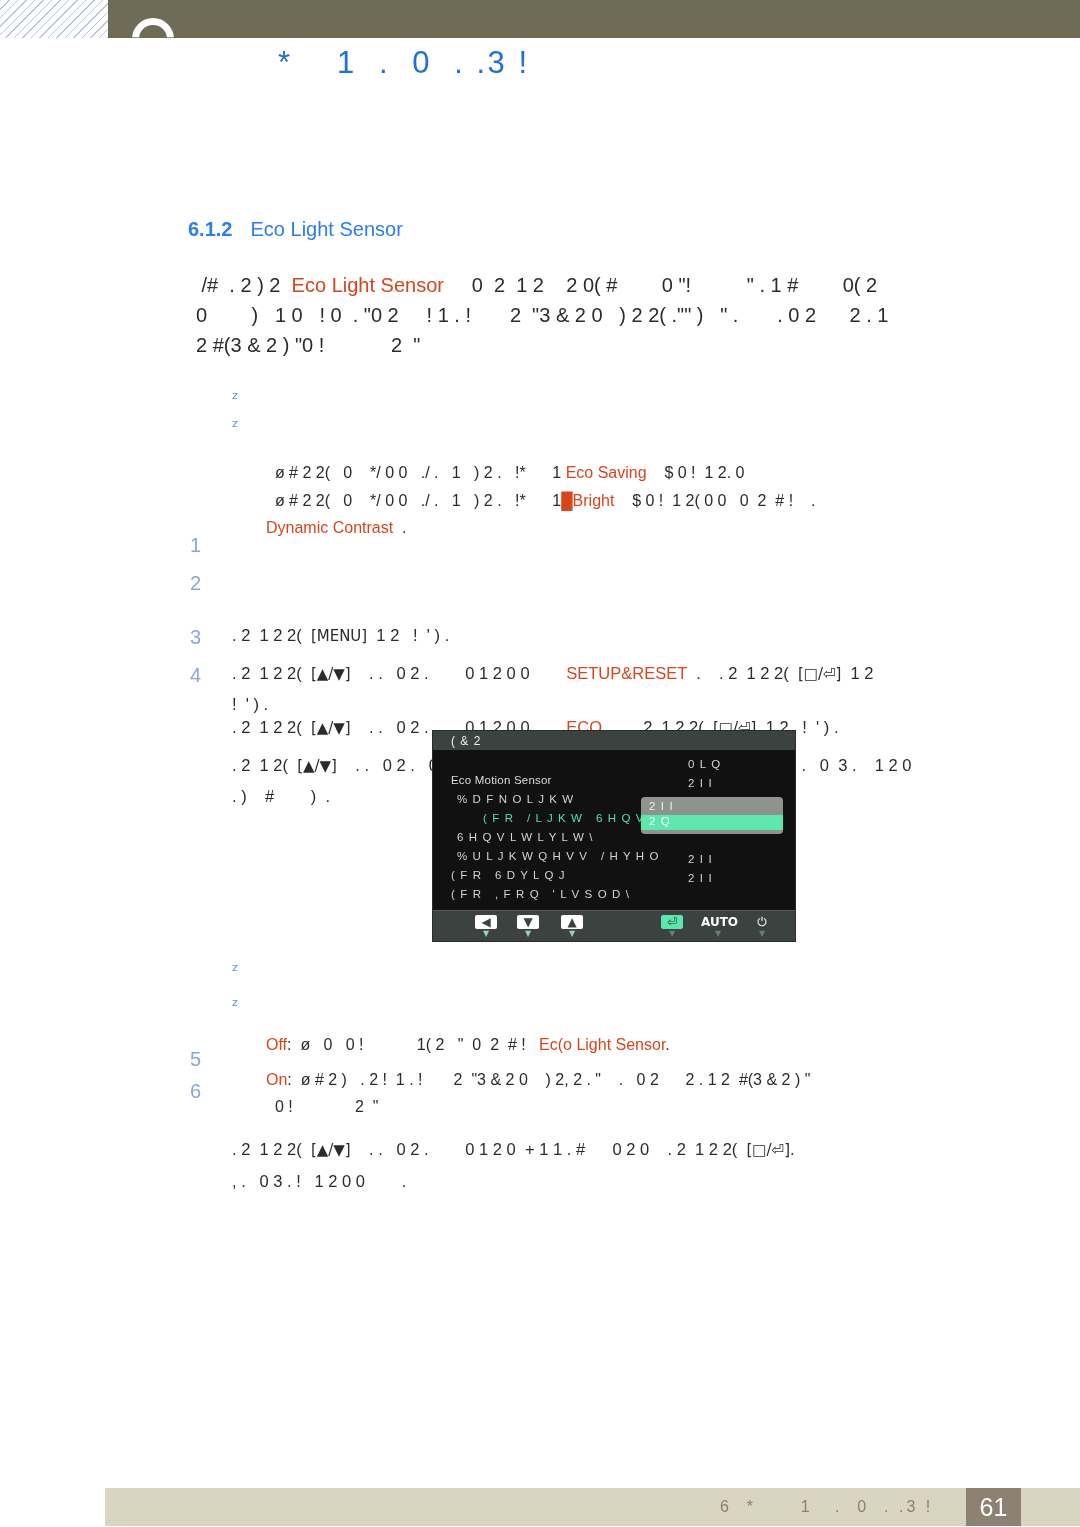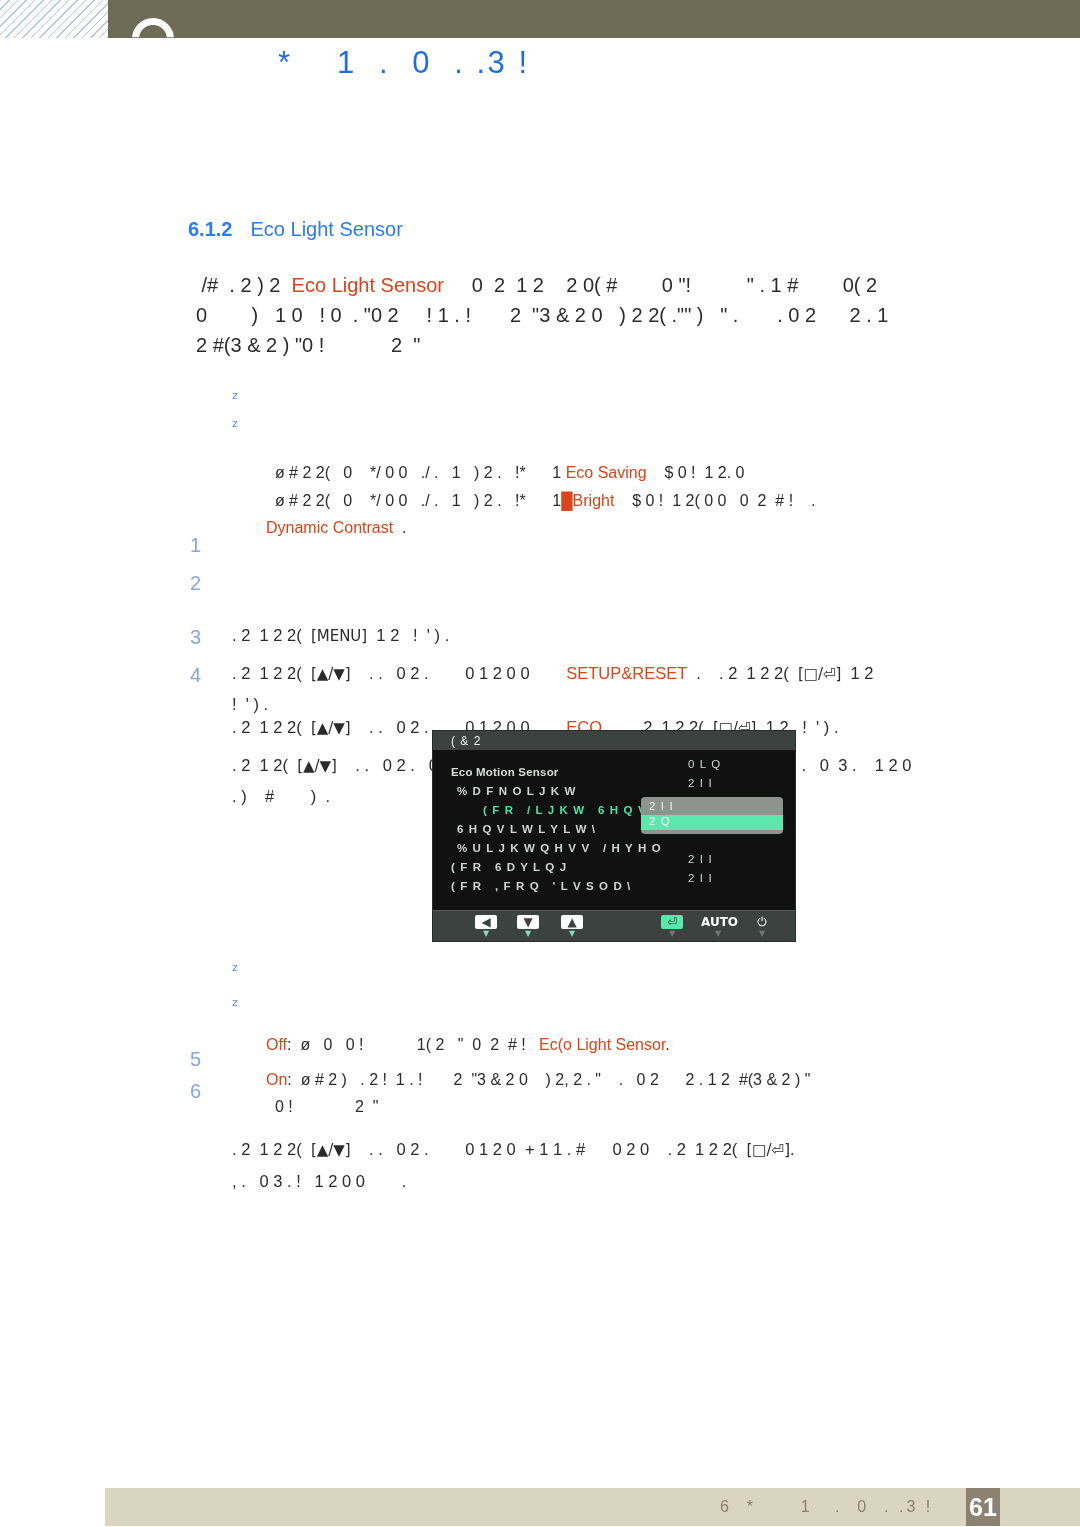--- a/index.html
+++ b/index.html
@@ -178,21 +178,21 @@
   }
   .osd-row {
     position: relative;
     height: 14px;
     margin-top: 5px;
     font-size: 11.5px;
     letter-spacing: 1.1px;
     color: #cfd6d2;
     white-space: pre;
   }
-  .osd-row .lbl { position: absolute; left: 18px; top: 8px; font-weight: bold; }
+  .osd-row .lbl { position: absolute; left: 18px; top: 16px; }
   .osd-row .val { position: absolute; left: 215px; top: 0; padding-left: 40px; }
   .osd-row.indent .lbl { left: 24px; }
   .osd-row.first .lbl { letter-spacing: 0.2px; color: #d8ded9; }
   .osd-row.sel .lbl { color: #4de2a6; margin-left: 32px; }
 
   #osd-dropdown {
     position: absolute;
     left: 208px; top: 66px;
     width: 142px; height: 37px;
     background: #8e938f;
@@ -277,28 +277,27 @@
     position: absolute;
     left: 720px; top: 1498px;
     color: #8a8268;
     font-size: 16px;
     letter-spacing: 3px;
     white-space: pre;
   }
   #footer-page {
     position: absolute;
     left: 966px; top: 1488px;
-    width: 34px; height: 38px;
+    width: 55px; height: 38px;
     background: #8d8271;
     color: #ffffff;
     font-size: 25px;
     display: flex;
     align-items: center;
     justify-content: center;
-    font-weight: bold;
   }
 </style>
 </head>
 <body>
 
 <div id="header-hatch"></div>
 <div id="header-bar"></div>
 <div id="header-circle"></div>
 <div id="header-title">*    1  .  0  . .3 !</div>
 

